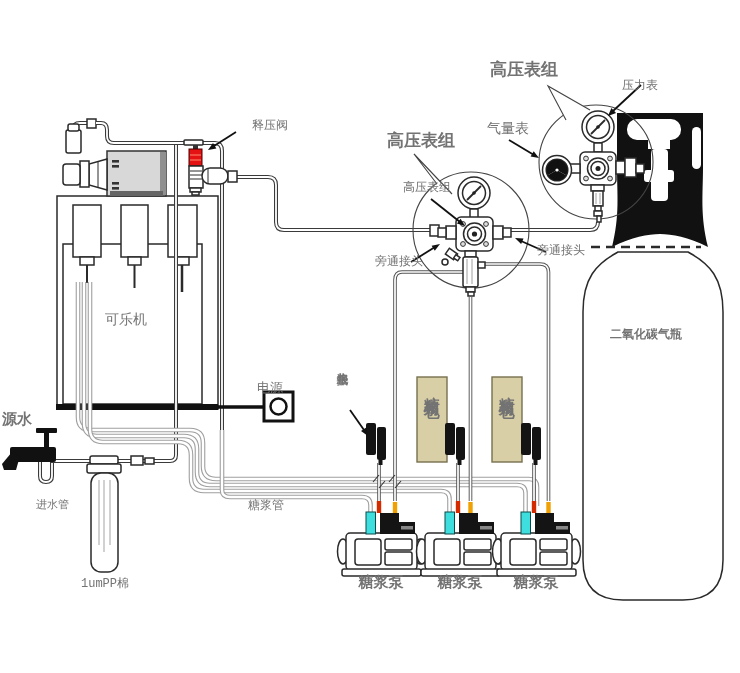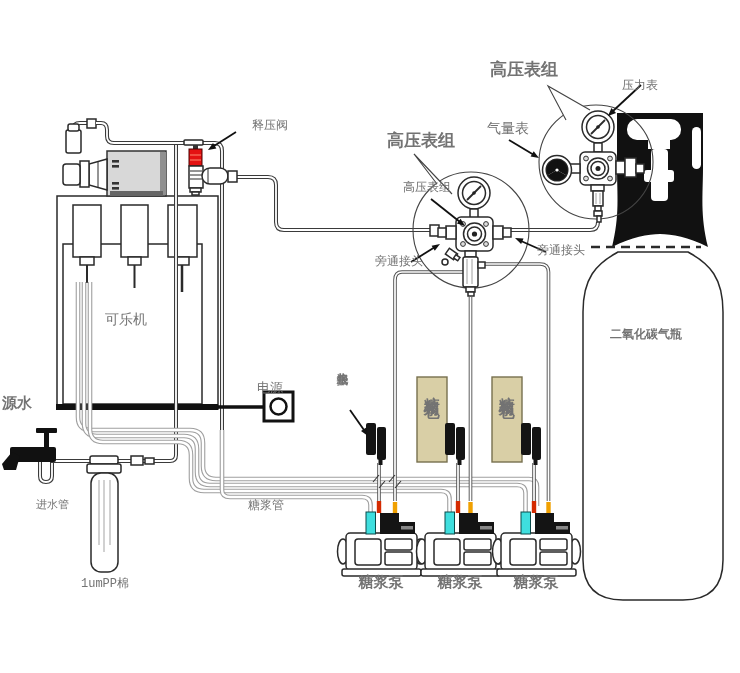--- a/index.html
+++ b/index.html
@@ -327,21 +327,21 @@
   <div class="lbl" style="left:252px;top:120px;font-size:12px;">释压阀</div>
   <div class="lbl b" style="left:490px;top:62px;font-size:17px;">高压表组</div>
   <div class="lbl" style="left:622px;top:80px;font-size:12px;text-align:right;">压力表</div>
   <div class="lbl" style="left:487px;top:122px;font-size:14px;">气量表</div>
   <div class="lbl b" style="left:387px;top:133px;font-size:17px;">高压表组</div>
   <div class="lbl" style="left:403px;top:182px;font-size:12px;">高压表组</div>
   <div class="lbl" style="left:375px;top:256px;font-size:12px;">旁通接头</div>
   <div class="lbl" style="left:537px;top:245px;font-size:12px;">旁通接头</div>
   <div class="lbl" style="left:105px;top:313px;font-size:14px;">可乐机</div>
   <div class="lbl" style="left:257px;top:366px;font-size:13px;margin-top:16px;">电源</div>
-  <div class="lbl b" style="left:2px;top:397px;font-size:15px;">源水</div>
+  <div class="lbl b" style="left:2px;top:413px;font-size:15px;">源水</div>
   <div class="lbl" style="left:36px;top:500px;font-size:11px;">进水管</div>
   <div class="lbl" style="left:81px;top:578px;font-size:12px;">1umPP棉</div>
   <div class="lbl" style="left:248px;top:500px;font-size:12px;">糖浆管</div>
   <div class="lbl v" style="left:335px;top:363px;font-size:12px;">糖浆包接头</div>
   <div class="lbl v b" style="left:422px;top:384px;font-size:16px;letter-spacing:3px;">糖浆包</div>
   <div class="lbl v b" style="left:497px;top:384px;font-size:16px;letter-spacing:3px;">糖浆包</div>
   <div class="lbl" style="left:351px;top:576px;width:60px;text-align:center;font-size:15px;font-weight:600;">糖浆泵</div>
   <div class="lbl" style="left:430px;top:576px;width:60px;text-align:center;font-size:15px;font-weight:600;">糖浆泵</div>
   <div class="lbl" style="left:506px;top:576px;width:60px;text-align:center;font-size:15px;font-weight:600;">糖浆泵</div>
   <div class="lbl" style="left:610px;top:329px;font-size:12px;font-weight:600;">二氧化碳气瓶</div>

